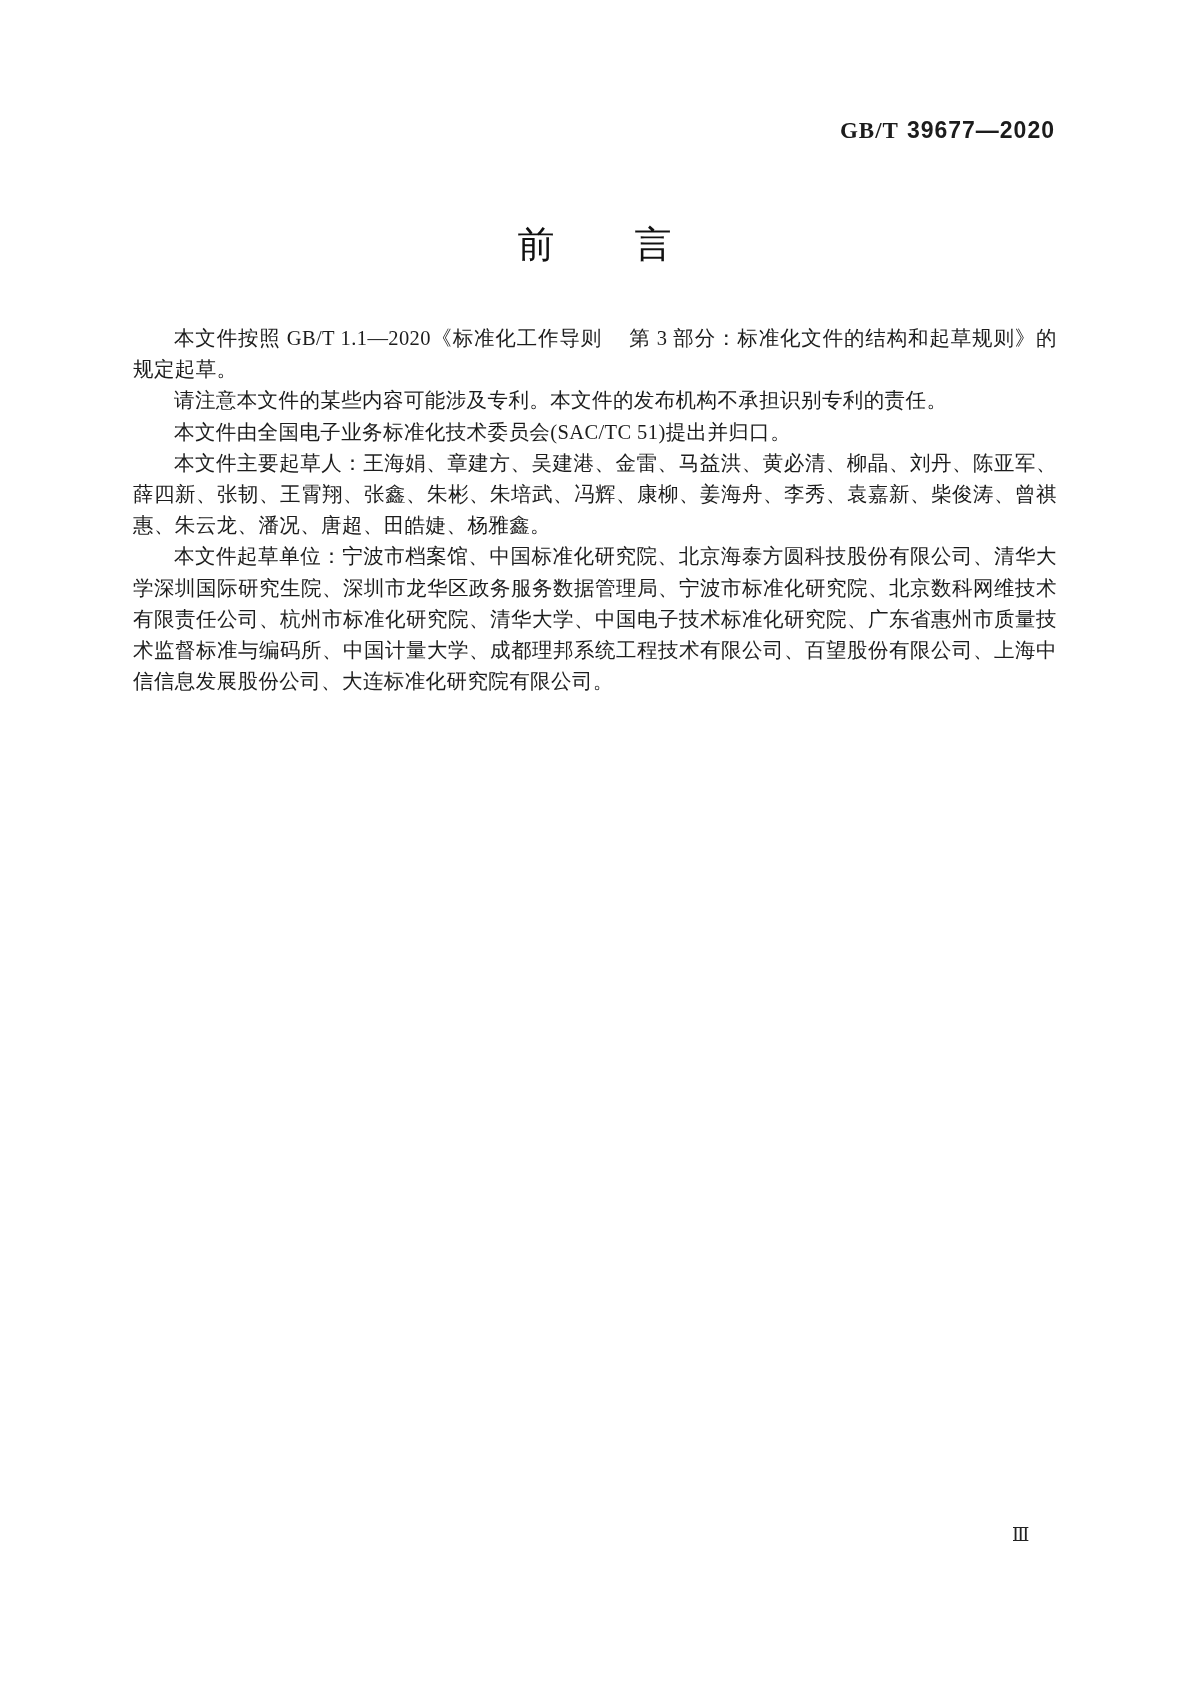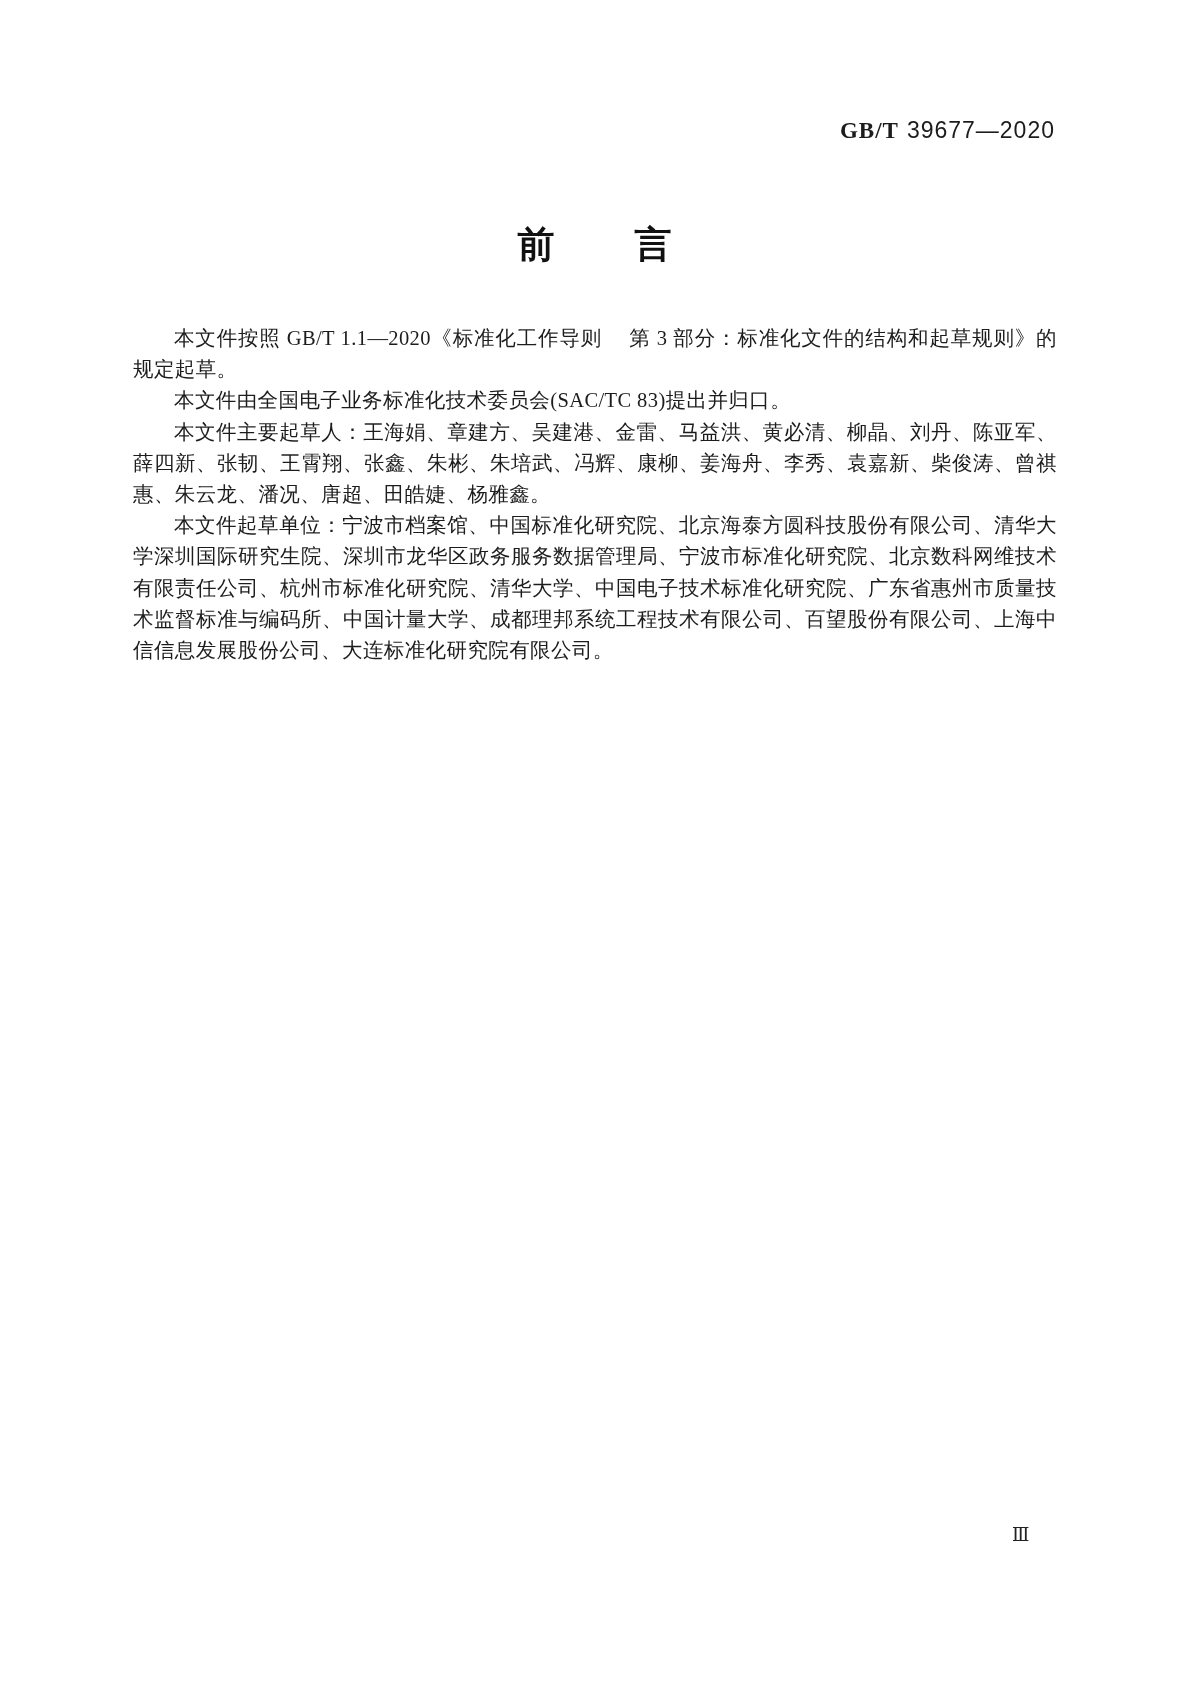--- a/index.html
+++ b/index.html
@@ -25,31 +25,31 @@
     white-space: nowrap;
     letter-spacing: 1px;
   }
   .std-header .code-prefix {
     font-family: "Liberation Serif", "DejaVu Serif", serif;
     margin-right: 8px;
     margin-top: 16px;
   }
   .std-header .code-number {
     font-family: "Liberation Sans", "DejaVu Sans", sans-serif;
-    font-weight: 400;
+    font-weight: 700;
   }
   .foreword-title {
     position: absolute;
     top: 220px;
     left: 0;
     width: 100%;
     text-align: center;
     font-family: "Liberation Sans", "DejaVu Sans", sans-serif;
     font-size: 37px;
-    font-weight: 700;
+    font-weight: 400;
     letter-spacing: 2px;
     color: #111111;
   }
   .content {
     position: absolute;
     left: 133px;
     top: 323px;
     width: 924px;
     font-size: 20.5px;
     line-height: 31.2px;
@@ -76,20 +76,21 @@
 <div class="page">
 
   <div class="std-header">
     <span class="code-prefix">GB/T</span><span class="code-number">39677—2020</span>
   </div>
 
   <div class="foreword-title">前　　言</div>
 
   <div class="content">
     <p>本文件按照 GB/T 1.1—2020《标准化工作导则　 第 3 部分：标准化文件的结构和起草规则》的规定起草。</p>
-    <p>本文件由全国电子业务标准化技术委员会(SAC/TC 83)提出并归口。</p>
+    <p>请注意本文件的某些内容可能涉及专利。本文件的发布机构不承担识别专利的责任。</p>
+    <p>本文件由全国电子业务标准化技术委员会(SAC/TC 51)提出并归口。</p>
     <p>本文件主要起草人：王海娟、章建方、吴建港、金雷、马益洪、黄必清、柳晶、刘丹、陈亚军、薛四新、张韧、王霄翔、张鑫、朱彬、朱培武、冯辉、康柳、姜海舟、李秀、袁嘉新、柴俊涛、曾祺惠、朱云龙、潘况、唐超、田皓婕、杨雅鑫。</p>
     <p>本文件起草单位：宁波市档案馆、中国标准化研究院、北京海泰方圆科技股份有限公司、清华大学深圳国际研究生院、深圳市龙华区政务服务数据管理局、宁波市标准化研究院、北京数科网维技术有限责任公司、杭州市标准化研究院、清华大学、中国电子技术标准化研究院、广东省惠州市质量技术监督标准与编码所、中国计量大学、成都理邦系统工程技术有限公司、百望股份有限公司、上海中信信息发展股份公司、大连标准化研究院有限公司。</p>
   </div>
 
   <div class="page-number">Ⅲ</div>
 
 </div>
 
 </body></html>

